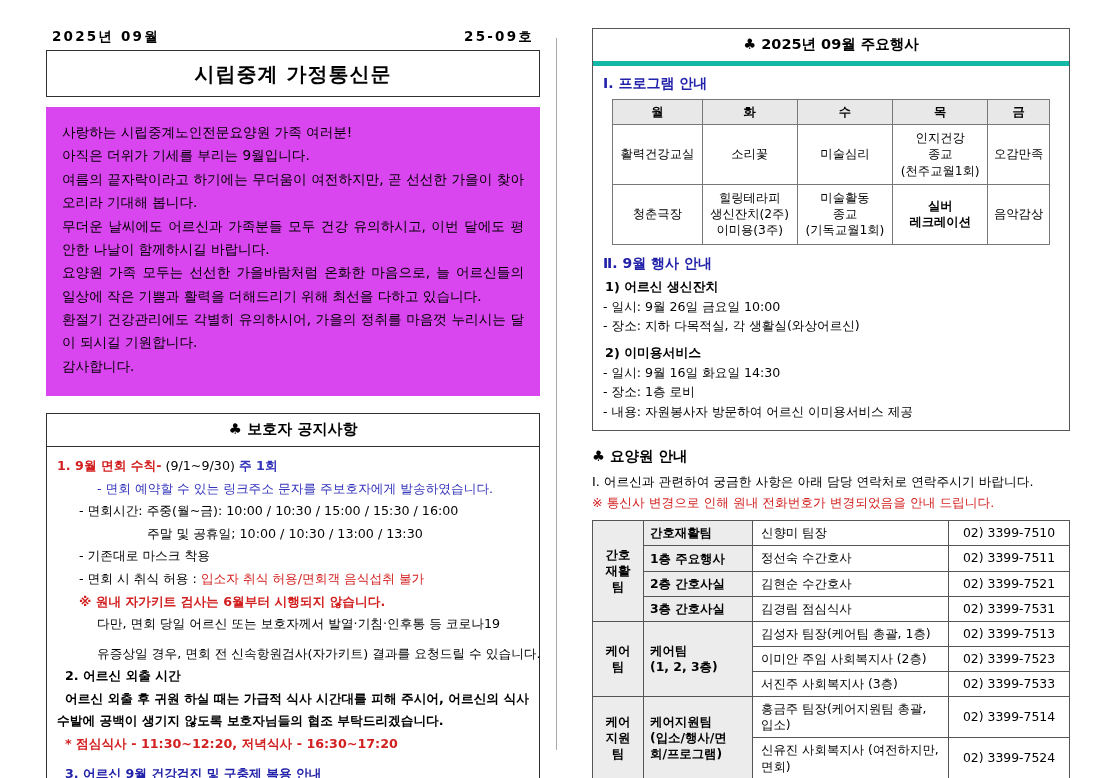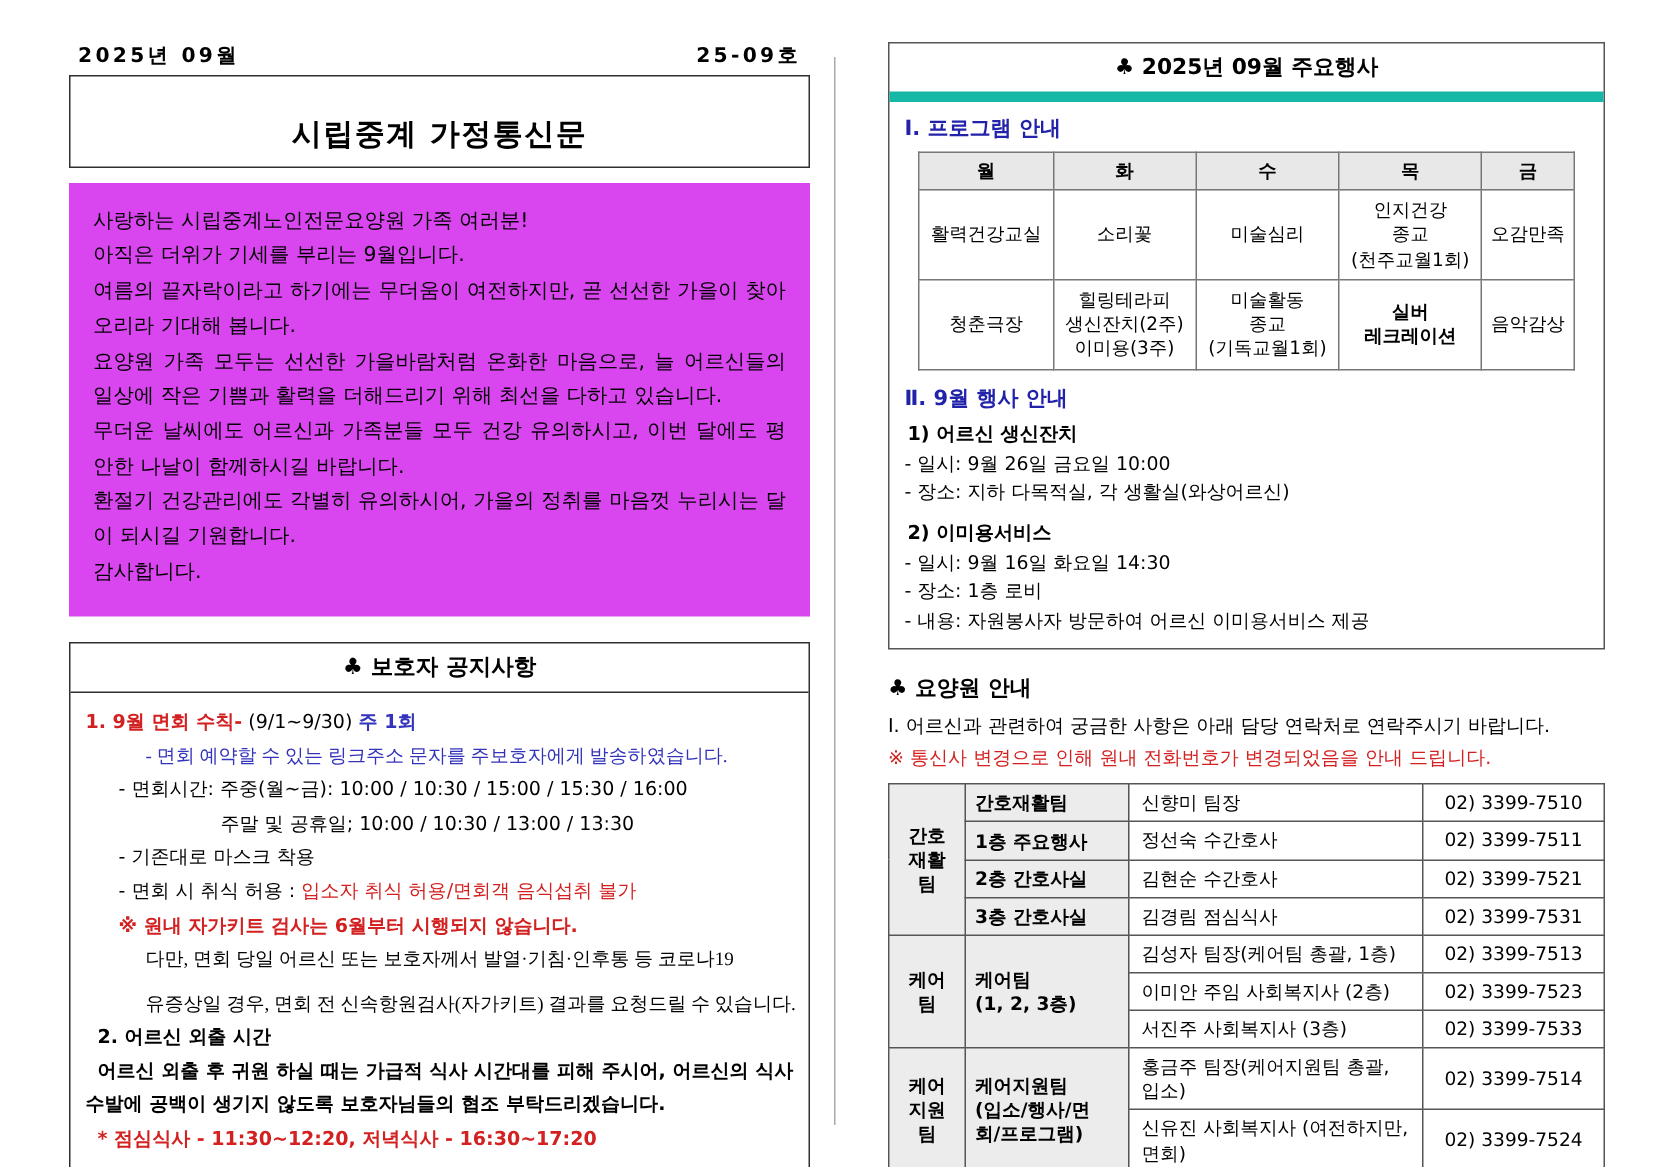--- a/index.html
+++ b/index.html
@@ -47,21 +47,21 @@
     align-items: flex-end;
     font-size: 13.5px;
     font-weight: bold;
     letter-spacing: 2.2px;
     padding: 0 6px 4px 6px;
   }
 
   .title-box {
     border: 1px solid #303030;
     text-align: center;
-    padding: 25px 0 8px 0;
+    padding: 10px 0 8px 0;
     font-size: 20px;
     font-weight: bold;
     letter-spacing: 1px;
   }
 
   .intro-box {
     background: #d946ef;
     margin-top: 10px;
     padding: 14px 16px 18px 16px;
     font-size: 13.6px;
@@ -82,39 +82,39 @@
     padding: 6px 0 7px 0;
     border-bottom: 1px solid #303030;
   }
   .notice-body {
     padding: 9px 10px 10px 10px;
     font-size: 12.7px;
     line-height: 1.62;
   }
   .notice-body .ln { margin: 0 0 2px 0; white-space: nowrap; }
   .ind1 { padding-left: 22px; }
-  .ind2 { padding-left: 40px; font-family: Liberation Serif, serif; }
+  .ind2 { padding-left: 40px; }
   .ind3 { padding-left: 90px; }
   .ind-sm { padding-left: 8px; }
   .red { color: #d32020; }
   .blue { color: #3333bb; }
   .dblue { color: #2222aa; }
   .bold { font-weight: bold; }
   .gap { height: 7px; }
 
   
   .events-box {
     border: 1px solid #555555;
   }
   .events-head {
     text-align: center;
     font-size: 14.5px;
     font-weight: bold;
     padding: 6px 0 7px 0;
-    border-bottom: 7px solid #14b8a6;
+    border-bottom: 5px solid #14b8a6;
   }
   .events-body { padding: 7px 10px 9px 10px; }
   .sec-title {
     color: #2222aa;
     font-weight: bold;
     font-size: 14px;
     margin: 2px 0 6px 0;
   }
   .prog-table {
     border-collapse: collapse;
@@ -202,22 +202,22 @@
       <span>2025년  09월</span>
       <span>25-09호</span>
     </div>
 
     <div class="title-box">시립중계 가정통신문</div>
 
     <div class="intro-box">
       <p>사랑하는 시립중계노인전문요양원 가족 여러분!</p>
       <p>아직은 더위가 기세를 부리는 9월입니다.</p>
       <p>여름의 끝자락이라고 하기에는 무더움이 여전하지만, 곧 선선한 가을이 찾아오리라 기대해 봅니다.</p>
+      <p>무더운 날씨에도 어르신과 가족분들 모두 건강 유의하시고, 이번 달에도 평안한 나날이 함께하시길 바랍니다.</p>
       <p>요양원 가족 모두는 선선한 가을바람처럼 온화한 마음으로, 늘 어르신들의 일상에 작은 기쁨과 활력을 더해드리기 위해 최선을 다하고 있습니다.</p>
-      <p>무더운 날씨에도 어르신과 가족분들 모두 건강 유의하시고, 이번 달에도 평안한 나날이 함께하시길 바랍니다.</p>
       <p>환절기 건강관리에도 각별히 유의하시어, 가을의 정취를 마음껏 누리시는 달이 되시길 기원합니다.</p>
       <p>감사합니다.</p>
     </div>
 
     <div class="notice-box">
       <div class="notice-head">♣ 보호자 공지사항</div>
       <div class="notice-body">
 
         <p class="ln">
           <span class="red bold">1. 9월 면회 수칙-</span>

